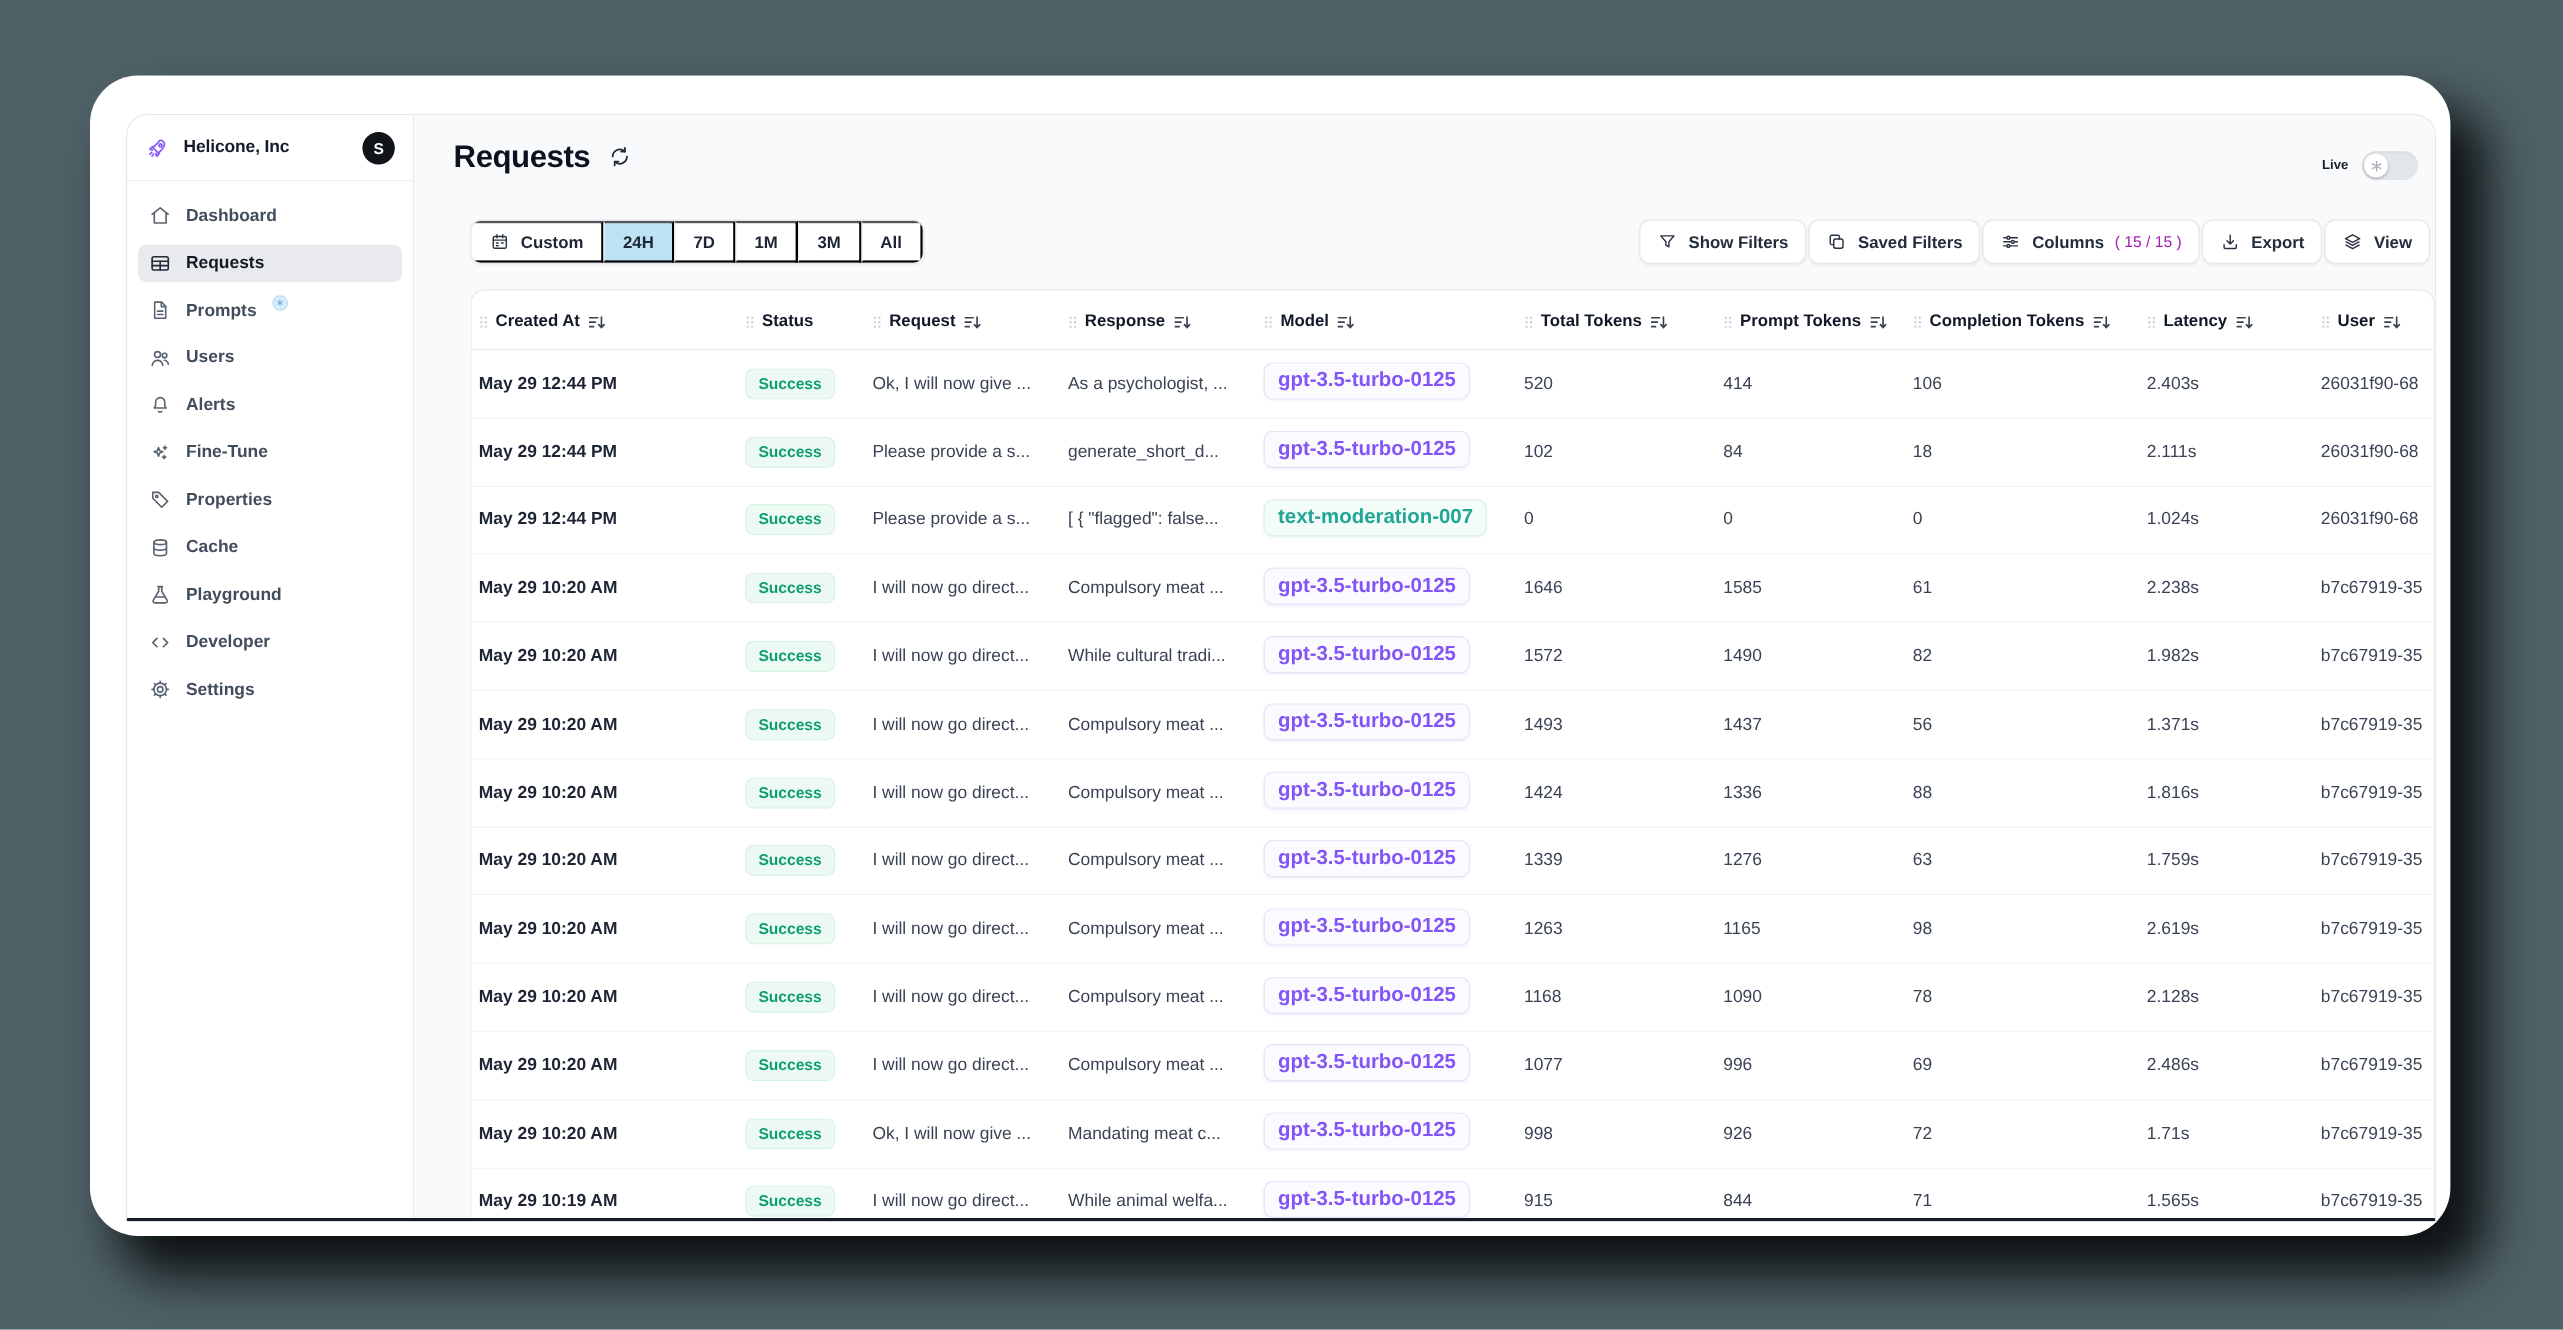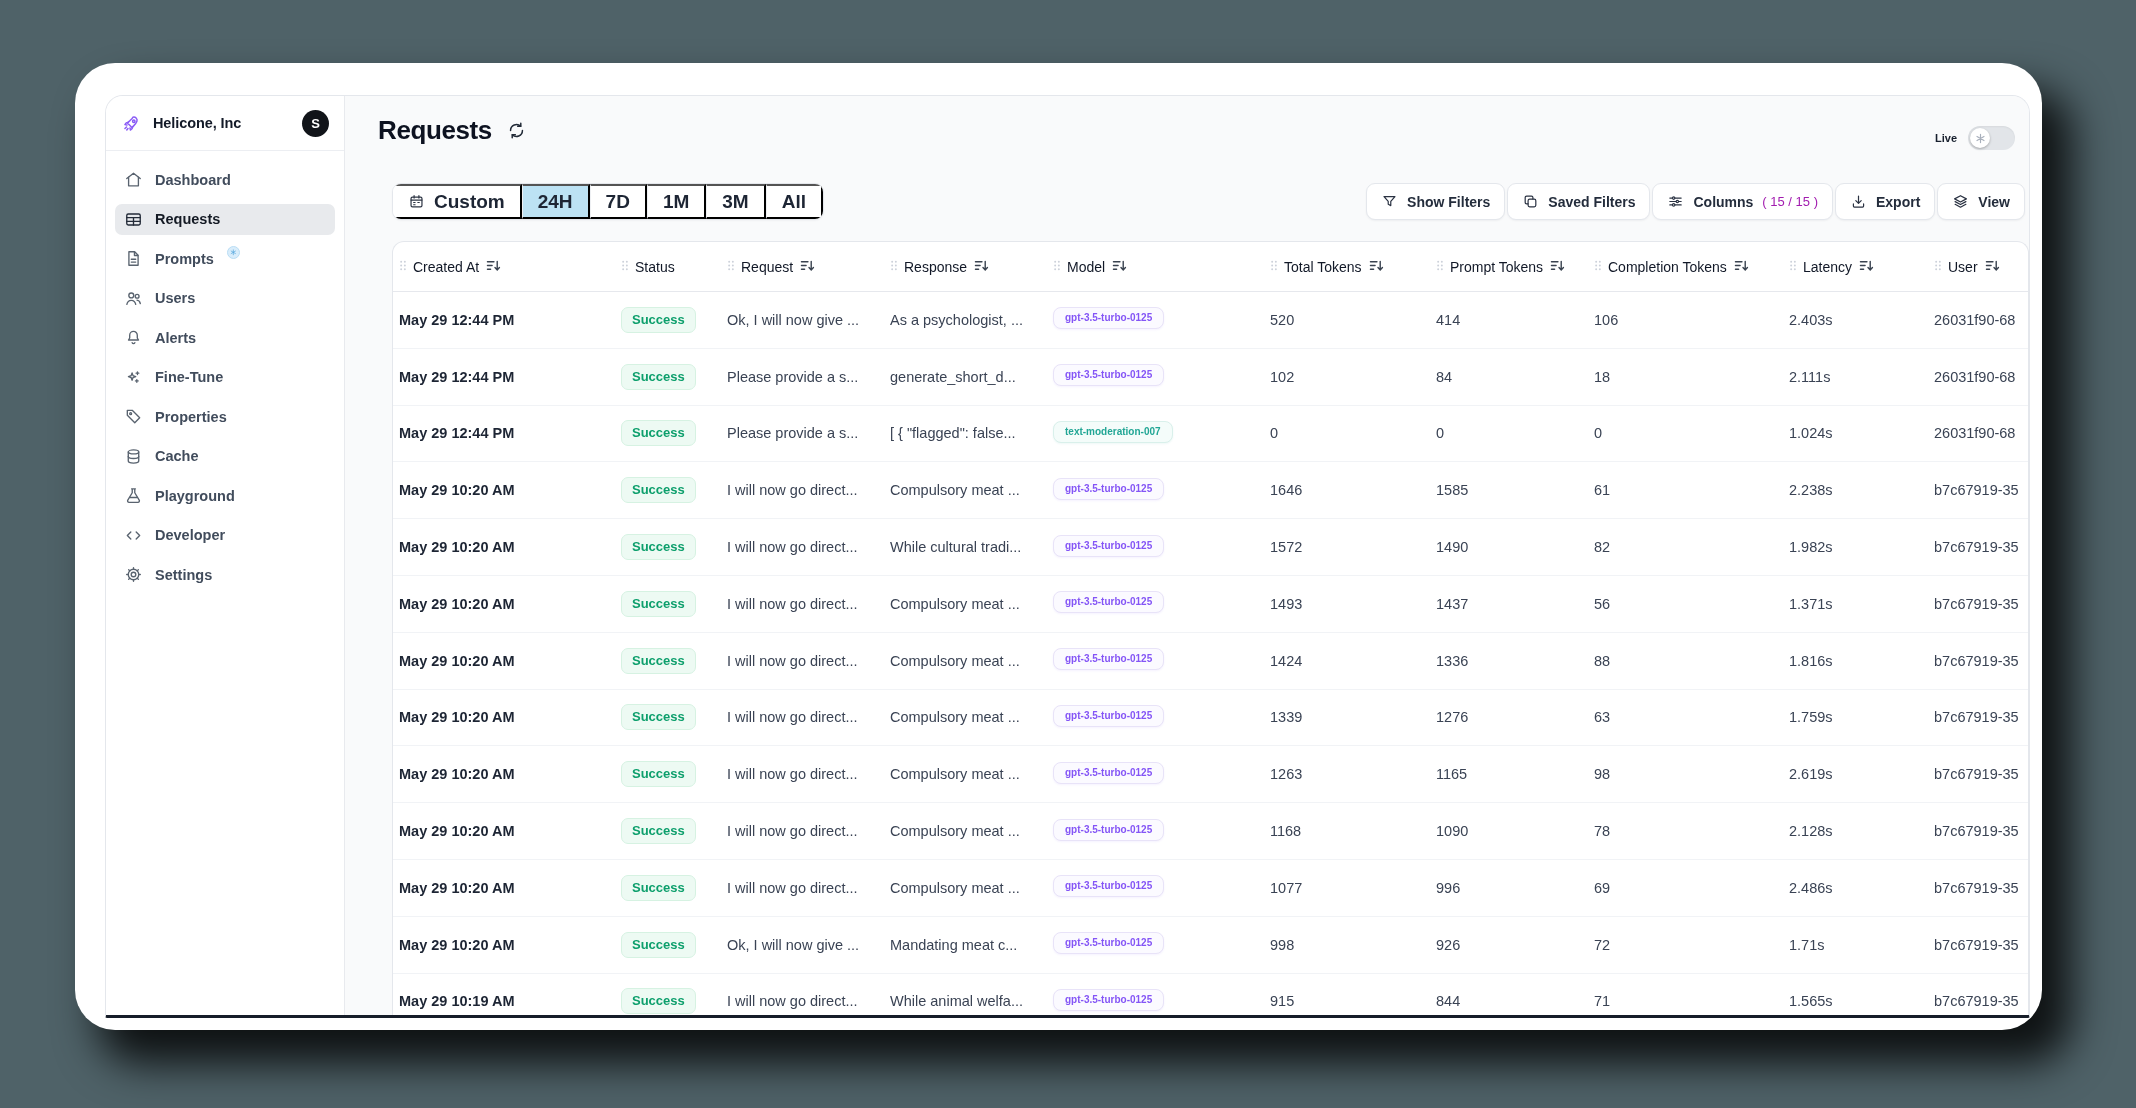--- a/index.html
+++ b/index.html
@@ -47,48 +47,48 @@
   .toggle { width: 47px; height: 24px; border-radius: 12px; background: #e2e5e9;
     position: relative; cursor: pointer; box-shadow: inset 0 1px 2px rgba(0,0,0,.05); }
   .toggle-knob { position: absolute; left: 2px; top: 2px; width: 20px; height: 20px; border-radius: 50%;
     background: #fff; box-shadow: 0 1px 2.5px rgba(0,0,0,.28); color: #a9b0bc;
     display: flex; align-items: center; justify-content: center; padding: 4.5px; }
   
   .toolbar { position: absolute; left: 47px; right: 4px; top: 87px; display: flex;
     justify-content: space-between; align-items: center; }
   .time-group { display: flex; align-items: stretch; background: #fff; border: 1.5px solid #e4e7ec;
     border-radius: 9px; height: 37px; overflow: hidden; box-shadow: 0 1px 2px rgba(16,24,40,.04); }
-  .time-seg { display: flex; align-items: center; gap: 9px; padding: 0 15px; font-size: 19px;
+  .time-seg { display: flex; align-items: center; gap: 9px; padding: 0 15px; font-size: 14px;
     font-weight: 600; color: #1d2534; border-left: 1.5px solid #eef0f3; background: #fff; cursor: pointer; white-space: nowrap; }
   .time-seg:first-child { border-left: none; }
   .time-seg.selected { background: #bce2f4; }
   .seg-icon { width: 17px; height: 17px; color: #2c3443; flex: none; }
   .actions { display: flex; gap: 2px; align-items: center; }
   .action-btn { display: flex; align-items: center; gap: 9px; height: 37px; padding: 0 14px;
     background: #fff; border: 1.5px solid #e4e7ec; border-radius: 9px; font-size: 14px; font-weight: 600;
     color: #242d3c; box-shadow: 0 1px 2px rgba(16,24,40,.05); cursor: pointer; white-space: nowrap; }
   .action-icon { width: 17px; height: 17px; color: #2a3242; flex: none; }
   .action-count { color: #a21caf; font-weight: 500; font-size: 13px; }
   
   .table-card { position: absolute; left: 47px; right: 0; top: 145px; bottom: 0; background: #fff;
     border: 1.5px solid #e4e7ec; border-bottom: none; border-radius: 12px 12px 0 0; overflow: hidden; }
   .grid-row { display: grid; align-items: center;
     grid-template-columns: 222px 106px 163px 163px 217px 166px 158px 195px 145px minmax(0,1fr); }
   .thead { height: 50px; border-bottom: 1px solid #e6e8ed; }
-  .th { display: flex; align-items: flex-start; gap: 6px; padding-left: 6px; font-size: 14px;
-    font-weight: 400; color: #111827; white-space: nowrap; overflow: hidden; cursor: pointer; }
+  .th { display: flex; align-items: flex-end; gap: 6px; padding-left: 6px; font-size: 14px;
+    font-weight: 700; color: #111827; white-space: nowrap; overflow: hidden; cursor: pointer; }
   .drag-dots { width: 8px; height: 13px; color: #ccd1da; flex: none; }
   .sort-ic { width: 15px; height: 13px; color: #39424f; flex: none; margin-left: 1px; }
   .tr { height: 56.8px; border-bottom: 1px solid #f1f3f6; background: #fff; cursor: pointer; }
   .td { padding-left: 6px; font-size: 14.5px; color: #3a4354; white-space: nowrap; overflow: hidden; }
   .td.date { color: #1d2534; font-weight: 600; }
   .badge-success { display: inline-block; padding: 4px 10px 5px; background: #edfaf3; color: #0d9f6c;
     border: 1px solid #d6f2e2; border-radius: 7px; font-size: 13px; font-weight: 700; }
   .badge-model { display: inline-block; max-width: 96%; overflow: hidden; padding: 4px 11px 5px;
-    border-radius: 8px; font-size: 10px; font-weight: 600; white-space: nowrap; }
+    border-radius: 8px; font-size: 17px; font-weight: 600; white-space: nowrap; }
   .badge-model.purple { background: #fbfaff; color: #8455f6; border: 1px solid #e8e3f8; box-shadow: 0 1px 2px rgba(132,85,246,.08); }
   .badge-model.teal { background: #f4fcfa; color: #21a695; border: 1px solid #d9f0eb; box-shadow: 0 1px 2px rgba(33,166,149,.08); }
 </style>
 </head>
 <body>
 
 <div class="app-window">
   <div class="app-frame">
 
     <aside class="sidebar">

